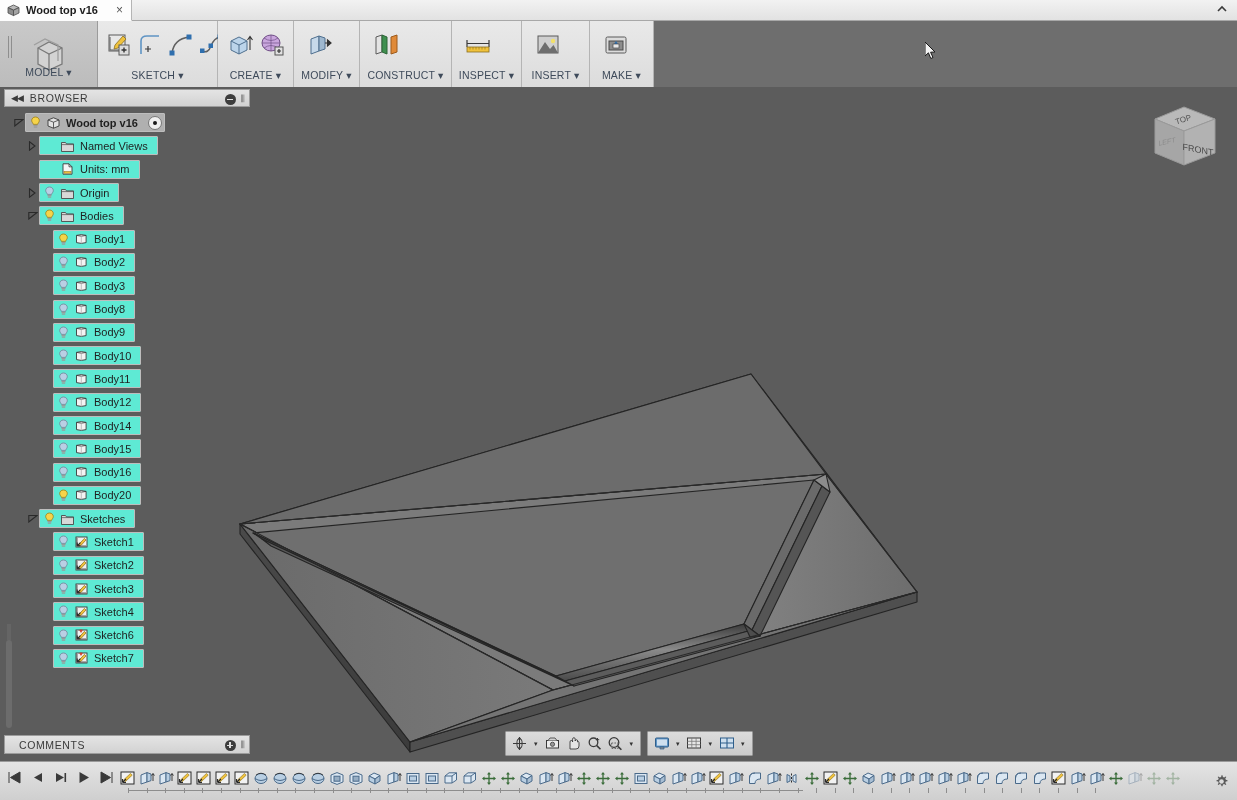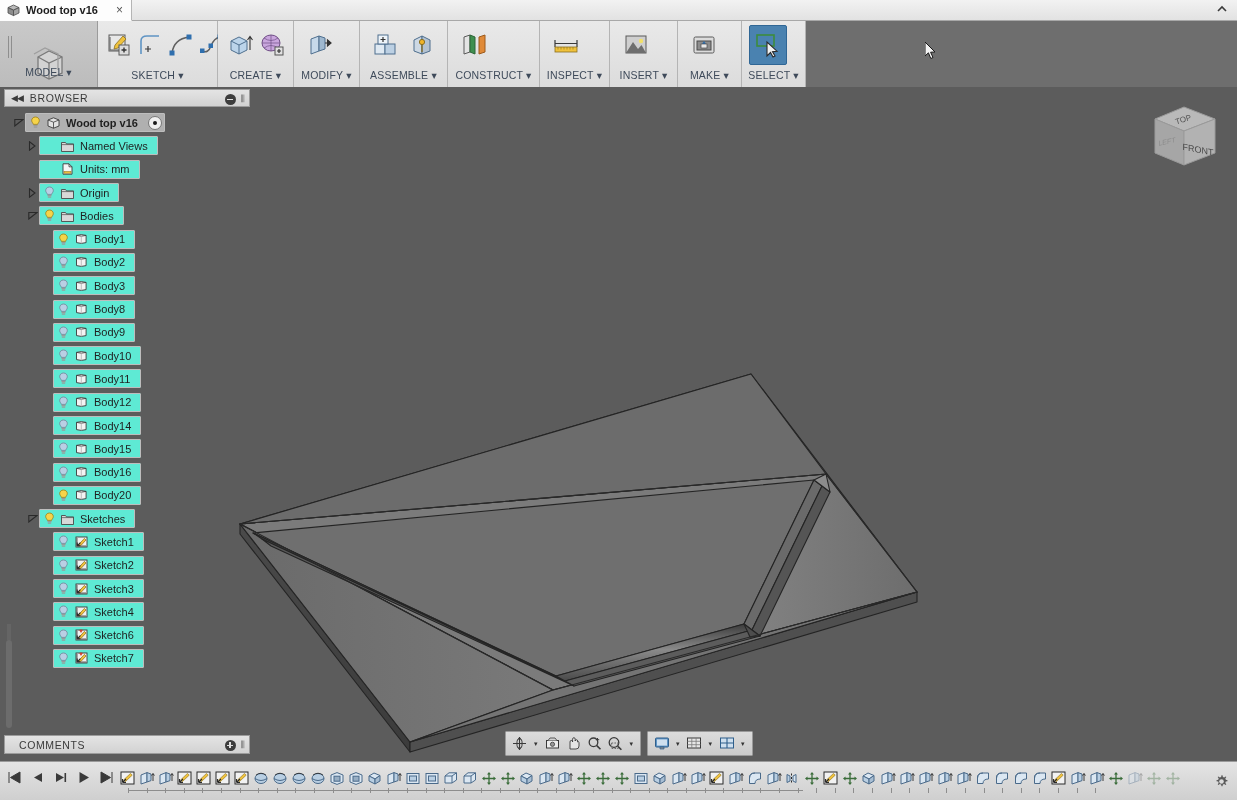--- a/index.html
+++ b/index.html
@@ -39,21 +39,21 @@
   .ribbon {
     position:absolute; left:0; top:21px; width:1237px; height:66px;
     background:#6e6e6e;
   }
   .ribbon-inner {
     position:absolute; left:0; top:0; height:66px;
     display:flex; align-items:stretch;
   }
   .rib-workspace {
     width:98px; background:linear-gradient(#c9c9c9,#bcbcbc);
-    display:flex; flex-direction:column; align-items:center; justify-content:flex-end;
+    display:flex; flex-direction:column; align-items:center; justify-content:center;
     border-right:1px solid #9b9b9b; position:relative;
   }
   .grip { position:absolute; left:8px; top:15px; width:4px; height:22px;
           border-left:1px solid #8e8e8e; border-right:1px solid #8e8e8e; }
   .ws-icon { margin-top:5px; }
   .rib-lbl {
     font-size:10.5px; color:#3e4a5a; letter-spacing:.2px;
     position:absolute; bottom:9px; left:0; right:0; text-align:center; white-space:nowrap;
   }
   .rib-panel {
@@ -265,41 +265,20 @@
             <path d="M4 7 L12 4 L12 19 L4 22 Z" fill="#c7d9ea" stroke="#4f6f8e"></path>
             <path d="M12 4 L18 6 L18 17 L12 19 Z" fill="#9fb8cf" stroke="#4f6f8e"></path>
             <path d="M18 11 h5 M20.5 8 L24 11 L20.5 14 Z" fill="#333" stroke="#333" stroke-width="1.2"></path>
           </svg>
         </div>
         <div class="rib-lbl">
           <span>MODIFY</span> <span>▾</span>
         </div>
       </div>
 
-      <div class="rib-panel" style="width:88px">
-        <div class="rib-btn">
-          <svg width="26" height="26" viewBox="0 0 26 26">
-            <rect x="3" y="12" width="10" height="10" fill="#dfe9f2" stroke="#4f6f8e"></rect>
-            <rect x="13" y="12" width="10" height="10" fill="#bcd0e3" stroke="#4f6f8e"></rect>
-            <rect x="6" y="3" width="10" height="9" fill="#eef4f9" stroke="#4f6f8e"></rect>
-            <path d="M11 5 v5 M8.5 7.5 h5" stroke="#333" stroke-width="1.2"></path>
-          </svg>
-        </div>
-        <div class="rib-btn">
-          <svg width="26" height="26" viewBox="0 0 26 26">
-            <path d="M12 4 L4 8 L4 19 L12 22 Z" fill="#cdd8e3" stroke="#4f6f8e"></path>
-            <path d="M12 4 L20 8 L20 19 L12 22 Z" fill="#b3c2d2" stroke="#4f6f8e"></path>
-            <circle cx="12" cy="10" r="2.6" fill="#f0b429" stroke="#8a6f20"></circle>
-            <path d="M12 12 v8" stroke="#8a6f20" stroke-width="1.2"></path>
-          </svg>
-        </div>
-        <div class="rib-lbl">
-          <span>ASSEMBLE</span> <span>▾</span>
-        </div>
-      </div>
 
       <div class="rib-panel" style="width:92px">
         <div class="rib-btn">
           <svg width="28" height="26" viewBox="0 0 28 26">
             <path d="M4 5 L10 3 L10 20 L4 22 Z" fill="#e4e4e4" stroke="#5a5a5a"></path>
             <path d="M10 3 L15 5 L15 22 L10 20 Z" fill="#3f8f4f" stroke="#2c6437"></path>
             <path d="M19 5 L25 3 L25 20 L19 22 Z" fill="#e08a38" stroke="#9c5a1c"></path>
           </svg>
         </div>
         <div class="rib-lbl">
@@ -341,31 +320,20 @@
             <path d="M11 12 L13 9 L15 12 Z" fill="#2f6fae"></path>
             <rect x="10" y="12" width="6" height="4" fill="#e8e8e8" stroke="#4a4a4a" stroke-width=".7"></rect>
           </svg>
         </div>
         <div class="rib-lbl">
           <span>MAKE</span> <span>▾</span>
         </div>
       </div>
 
 
-      <div class="rib-panel" style="width:64px">
-        <div class="rib-btn active">
-          <svg width="30" height="28" viewBox="0 0 30 28">
-            <rect x="4" y="4" width="17" height="11" fill="none" stroke="#3d8c3d" stroke-width="1.6"></rect>
-            <path d="M14 11 L14 25 L17.5 21.5 L20 26 L22 25 L19.5 20.6 L24 20.2 Z" fill="#f2f2f2" stroke="#2a2a2a" stroke-width="1.1"></path>
-          </svg>
-        </div>
-        <div class="rib-lbl">
-          <span>SELECT</span> <span>▾</span>
-        </div>
-      </div>
 
     </div>
   </div>
 
   <div class="viewport">
     <svg width="1237" height="674" viewBox="0 0 1237 674" style="display:block">
       <defs>
         <linearGradient id="topFace" x1="0" y1="0" x2="1" y2="1">
           <stop offset="0%" stop-color="#767676"></stop>
             <stop offset="100%" stop-color="#656565"></stop>

